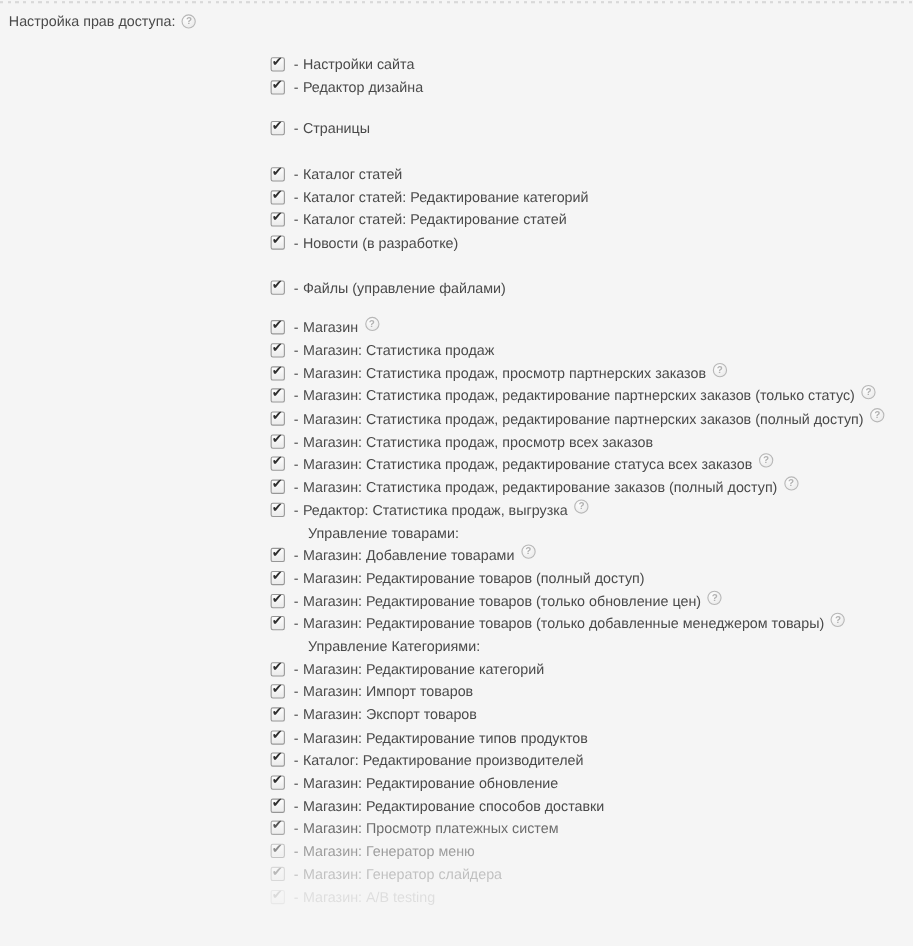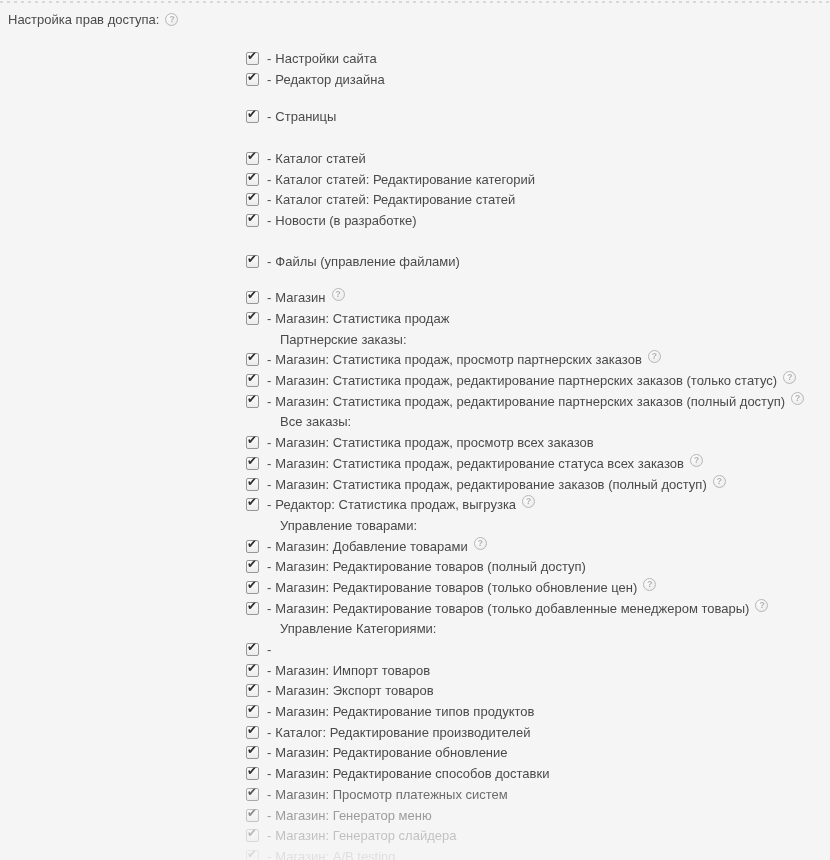--- a/index.html
+++ b/index.html
@@ -151,43 +151,37 @@
           <span class="checkbox checked"></span>
           <span class="dash">-</span>
           <span class="label">Магазин</span>
           <span class="help">?</span>
         </div>
         <div class="row">
           <span class="checkbox checked"></span>
           <span class="dash">-</span>
           <span class="label">Магазин: Статистика продаж</span>
         </div>
-        <div class="row subheader">
-          <span>Партнерские заказы:</span>
-        </div>
         <div class="row">
           <span class="checkbox checked"></span>
           <span class="dash">-</span>
           <span class="label">Магазин: Статистика продаж, просмотр партнерских заказов</span>
           <span class="help">?</span>
         </div>
         <div class="row">
           <span class="checkbox checked"></span>
           <span class="dash">-</span>
           <span class="label">Магазин: Статистика продаж, редактирование партнерских заказов (только статус)</span>
           <span class="help">?</span>
         </div>
         <div class="row">
           <span class="checkbox checked"></span>
           <span class="dash">-</span>
           <span class="label">Магазин: Статистика продаж, редактирование партнерских заказов (полный доступ)</span>
           <span class="help">?</span>
-        </div>
-        <div class="row subheader">
-          <span>Все заказы:</span>
         </div>
         <div class="row">
           <span class="checkbox checked"></span>
           <span class="dash">-</span>
           <span class="label">Магазин: Статистика продаж, просмотр всех заказов</span>
         </div>
         <div class="row">
           <span class="checkbox checked"></span>
           <span class="dash">-</span>
           <span class="label">Магазин: Статистика продаж, редактирование статуса всех заказов</span>
@@ -230,20 +224,21 @@
           <span class="dash">-</span>
           <span class="label">Магазин: Редактирование товаров (только добавленные менеджером товары)</span>
           <span class="help">?</span>
         </div>
         <div class="row subheader">
           <span>Управление Категориями:</span>
         </div>
         <div class="row">
           <span class="checkbox checked"></span>
           <span class="dash">-</span>
+          <span class="label">Магазин: Редактирование категорий</span>
         </div>
         <div class="row">
           <span class="checkbox checked"></span>
           <span class="dash">-</span>
           <span class="label">Магазин: Импорт товаров</span>
         </div>
         <div class="row">
           <span class="checkbox checked"></span>
           <span class="dash">-</span>
           <span class="label">Магазин: Экспорт товаров</span>

